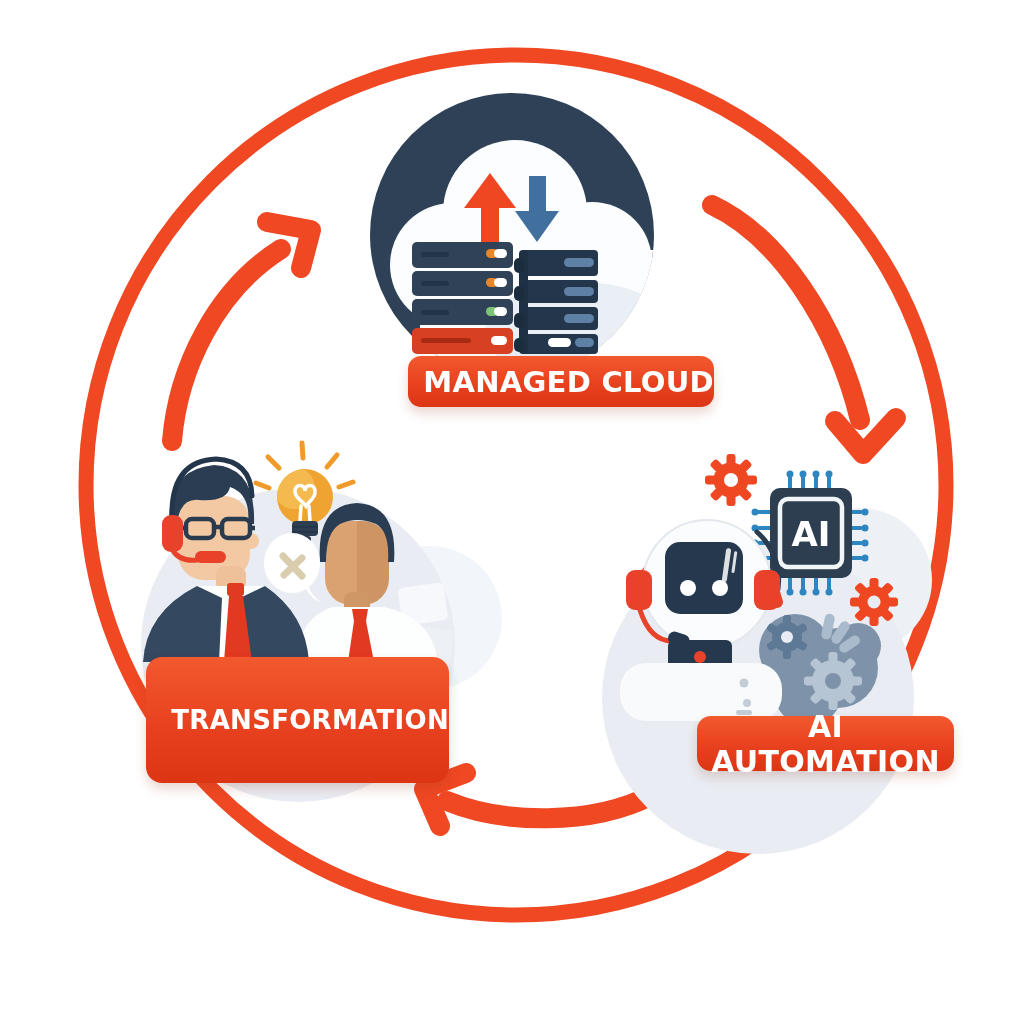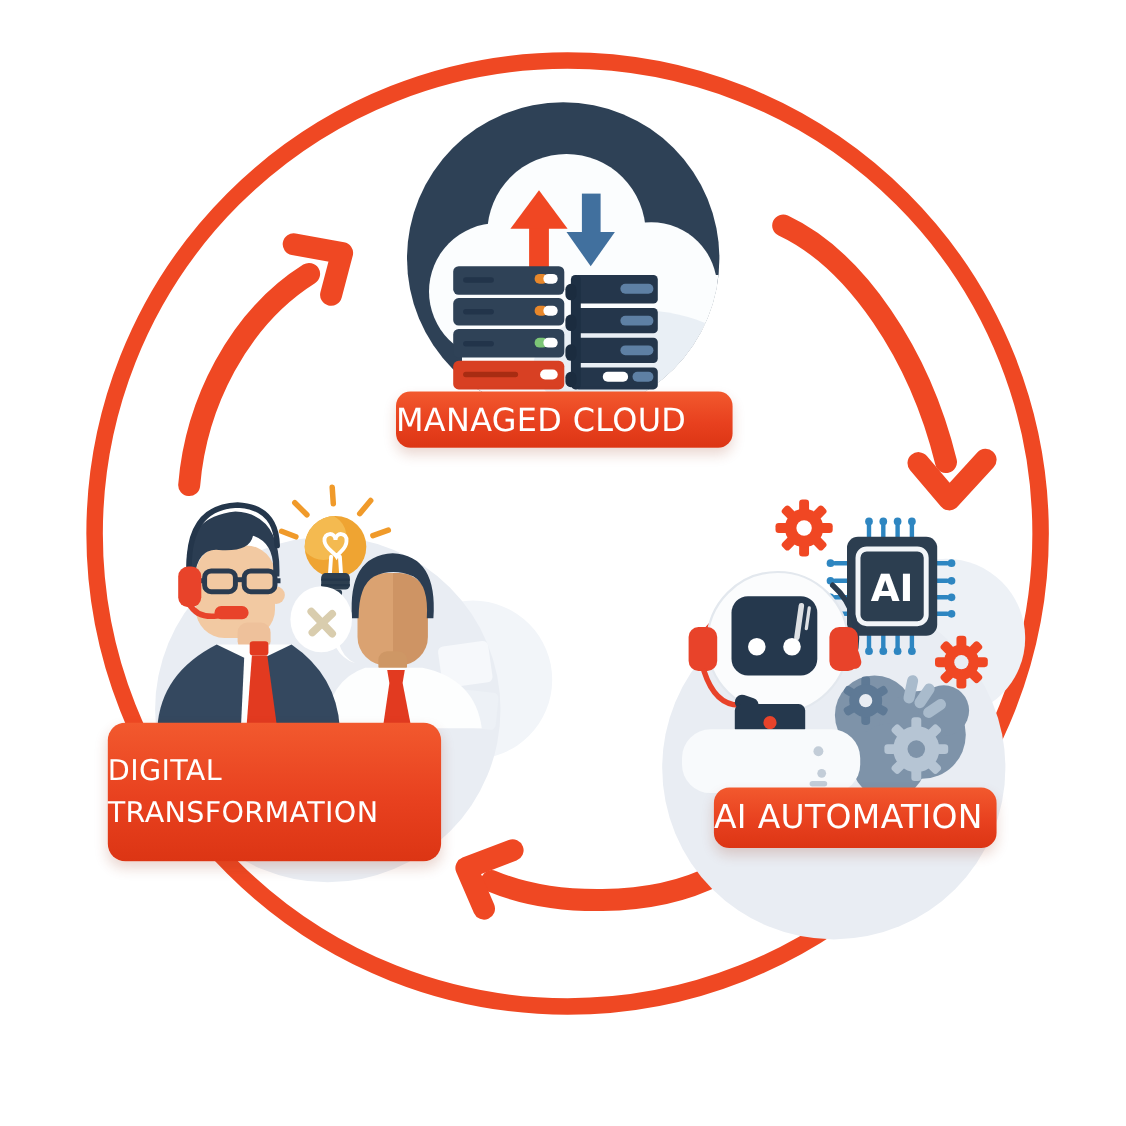--- a/index.html
+++ b/index.html
@@ -1,24 +1,24 @@
 <!DOCTYPE html>
 <html><head>
 <meta charset="utf-8">
 <style>
   html,body{margin:0;padding:0;background:#fff;}
   .stage{position:relative;width:1024px;height:1024px;background:#fff;overflow:hidden;
          font-family:"DejaVu Sans","Liberation Sans",sans-serif;}
   .stage svg{position:absolute;left:0;top:0;}
   .arrow-line{fill:none;stroke:#EF4823;stroke-width:20;stroke-linecap:round;stroke-linejoin:round;}
   .ring{fill:none;stroke:#EF4823;stroke-width:15;}
-  .node-label{position:absolute;display:flex;flex-direction:column;align-items:flex-start;justify-content:center;
-    text-align:center;color:#FFFFFF;font-weight:normal;letter-spacing:.3px;
+  .node-label{position:absolute;display:flex;flex-direction:column;align-items:flex-end;justify-content:center;
+    text-align:center;color:#FFFFFF;font-weight:bold;letter-spacing:.3px;
     background:linear-gradient(180deg,#F2592E 0%,#E8411F 55%,#DC3514 100%);
-    box-shadow:0 6px 12px rgba(150,50,20,.20);}
+    box-shadow:0 6px 12px rgba(150,50,20,.20);margin-left:48px;}
   #label-managed-cloud{left:360px;top:356px;width:306px;height:51px;border-radius:13px;font-size:29px;}
   #label-ai-automation{left:649px;top:716px;width:257px;height:55px;border-radius:14px;font-size:30px;}
   #label-digital{left:98px;top:657px;width:303px;height:126px;border-radius:16px;font-size:26px;line-height:38px;}
   .chip-text{font-family:"DejaVu Sans","Liberation Sans",sans-serif;font-weight:bold;}
 </style>
 </head>
 <body>
 
 <div class="stage">
 <svg width="1024" height="1024" viewBox="0 0 1024 1024">
@@ -302,16 +302,15 @@
   </g>
 </svg>
 
 <div class="node-label" id="label-managed-cloud">
   <span>MANAGED CLOUD</span>
 </div>
 <div class="node-label" id="label-ai-automation">
   <span>AI AUTOMATION</span>
 </div>
 <div class="node-label" id="label-digital">
-  <span>DIGITAL</span>
   <span>TRANSFORMATION</span>
 </div>
 </div>
 
 </body></html>

